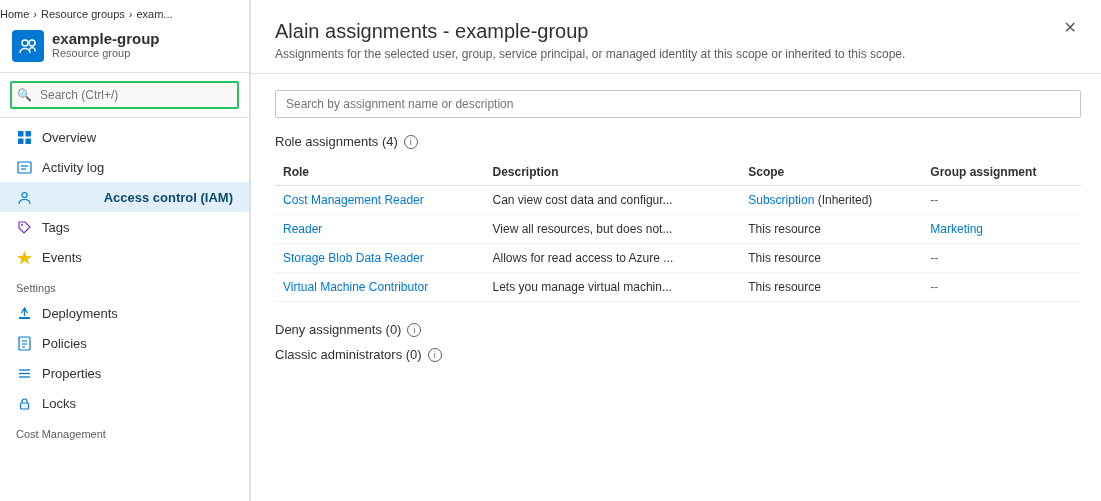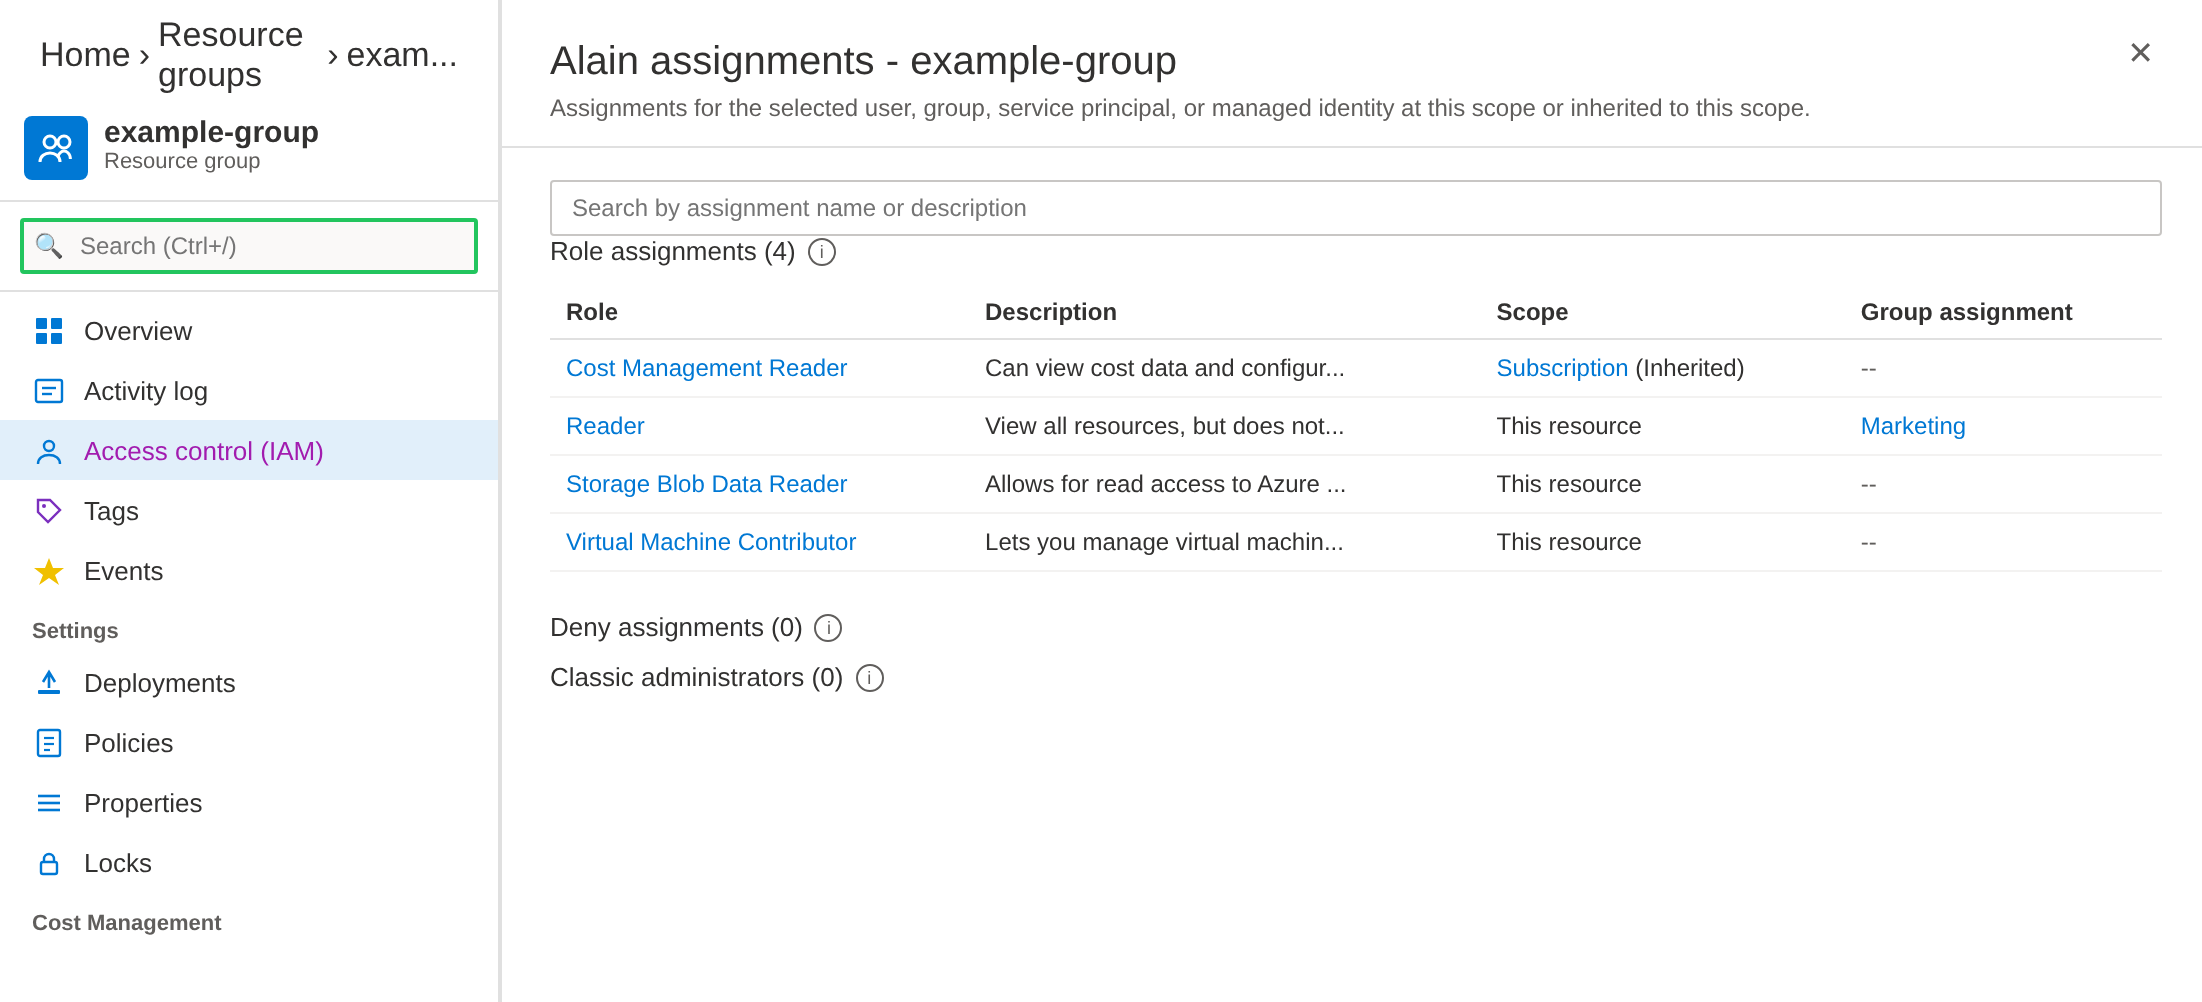--- a/index.html
+++ b/index.html
@@ -9,22 +9,22 @@
     .sidebar {
       width: 250px;
       background: #fff;
       border-right: 1px solid #e0e0e0;
       display: flex;
       flex-direction: column;
       overflow-y: auto;
       flex-shrink: 0;
     }
     .sidebar-breadcrumb {
-      padding: 8px 20px 4px;
-      font-size: 17px;
+      padding: 8px 0 4px;
+      font-size: 11px;
       color: #0078d4;
       display: flex;
       align-items: center;
       gap: 4px;
     }
     .sidebar-breadcrumb span { color: #323130; }
     .sidebar-resource-header {
       padding: 6px 12px 10px;
       display: flex;
       align-items: flex-start;
@@ -61,27 +61,27 @@
     }
 
     .sidebar-nav { padding: 4px 0; }
     .nav-item {
       display: flex; align-items: center; gap: 10px;
       padding: 7px 16px;
       cursor: pointer;
       color: #323130;
       font-size: 13px;
     }
-    .nav-item.active { background: #e1effa; color: #a21caf; font-weight: 400; }
+    .nav-item.active { background: #e1effa; color: #0c4a6e; font-weight: 700; justify-content: space-between; }
     .nav-item .nav-icon { width: 16px; height: 16px; display: flex; align-items: center; justify-content: center; font-size: 14px; flex-shrink: 0; }
 
     .nav-section-header {
       padding: 10px 16px 4px;
       font-size: 11px;
-      font-weight: 700;
+      font-weight: 400;
       color: #605e5c;
       text-transform: none;
     }
 
     
     .main-panel {
       flex: 1;
       background: #f3f2f1;
       display: flex;
       align-items: flex-start;
@@ -117,21 +117,21 @@
     }
 
     .overlay-body { padding: 16px 24px; }
 
     .search-bar {
       border: 1px solid #c8c6c4;
       border-radius: 2px;
       padding: 6px 10px;
       font-size: 12px;
       color: #a19f9d;
-      margin-bottom: 0;
+      margin-bottom: 16px;
       width: 100%;
     }
 
     .section-header {
       font-size: 13px;
       font-weight: 500;
       color: #323130;
       margin-bottom: 10px;
       display: flex;
       align-items: center;

